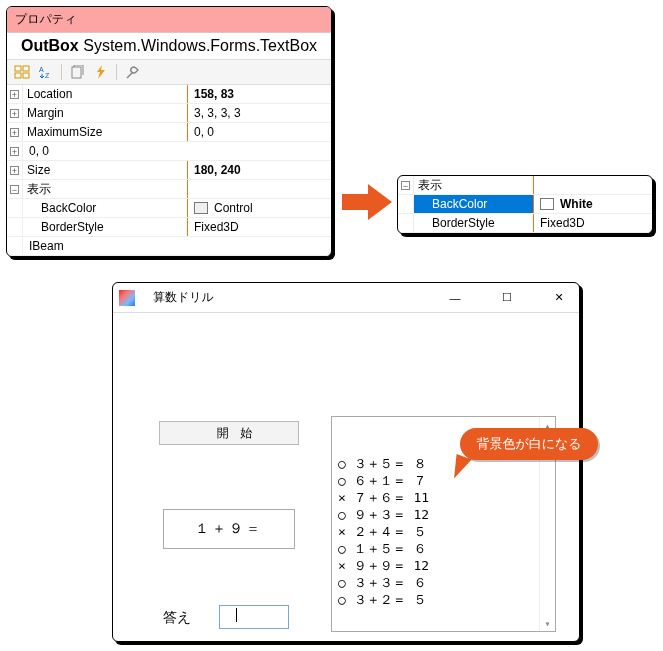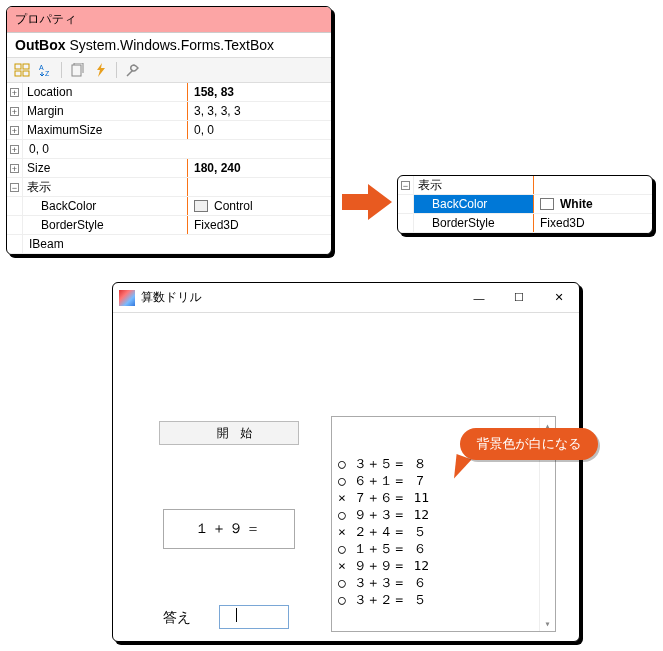--- a/index.html
+++ b/index.html
@@ -26,21 +26,22 @@
     overflow: hidden;
   }
   .props-header {
     background: #fca5a5;
     padding: 4px 8px;
     font-size: 12px;
     border-bottom: 1px solid #ccc;
   }
   .props-selector {
     padding: 4px 8px;
-    font-size: 14px;
+    font-size: 16px;
+    text-align: center;
   }
   .props-selector .name { font-weight: bold; }
   .props-toolbar {
     display: flex;
     gap: 2px;
     padding: 2px 4px;
     background: #f5f5f5;
     border-top: 1px solid #ddd;
     border-bottom: 1px solid #ddd;
   }
@@ -99,20 +100,21 @@
   .appwin {
     left: 112px; top: 282px;
     width: 468px;
     height: 360px;
   }
   .titlebar {
     display: flex; align-items: center;
     height: 30px;
     border-bottom: 1px solid #ddd;
     padding-left: 6px;
+    gap: 12px;
   }
   .titlebar .icn {
     width: 16px; height: 16px;
     background: linear-gradient(135deg,#d33,#f77,#7bf,#37d);
     margin-right: 6px;
   }
   .titlebar .title { flex: 1; font-size: 12px; }
   .winbtn {
     width: 40px; height: 30px;
     display: flex; align-items: center; justify-content: center;

